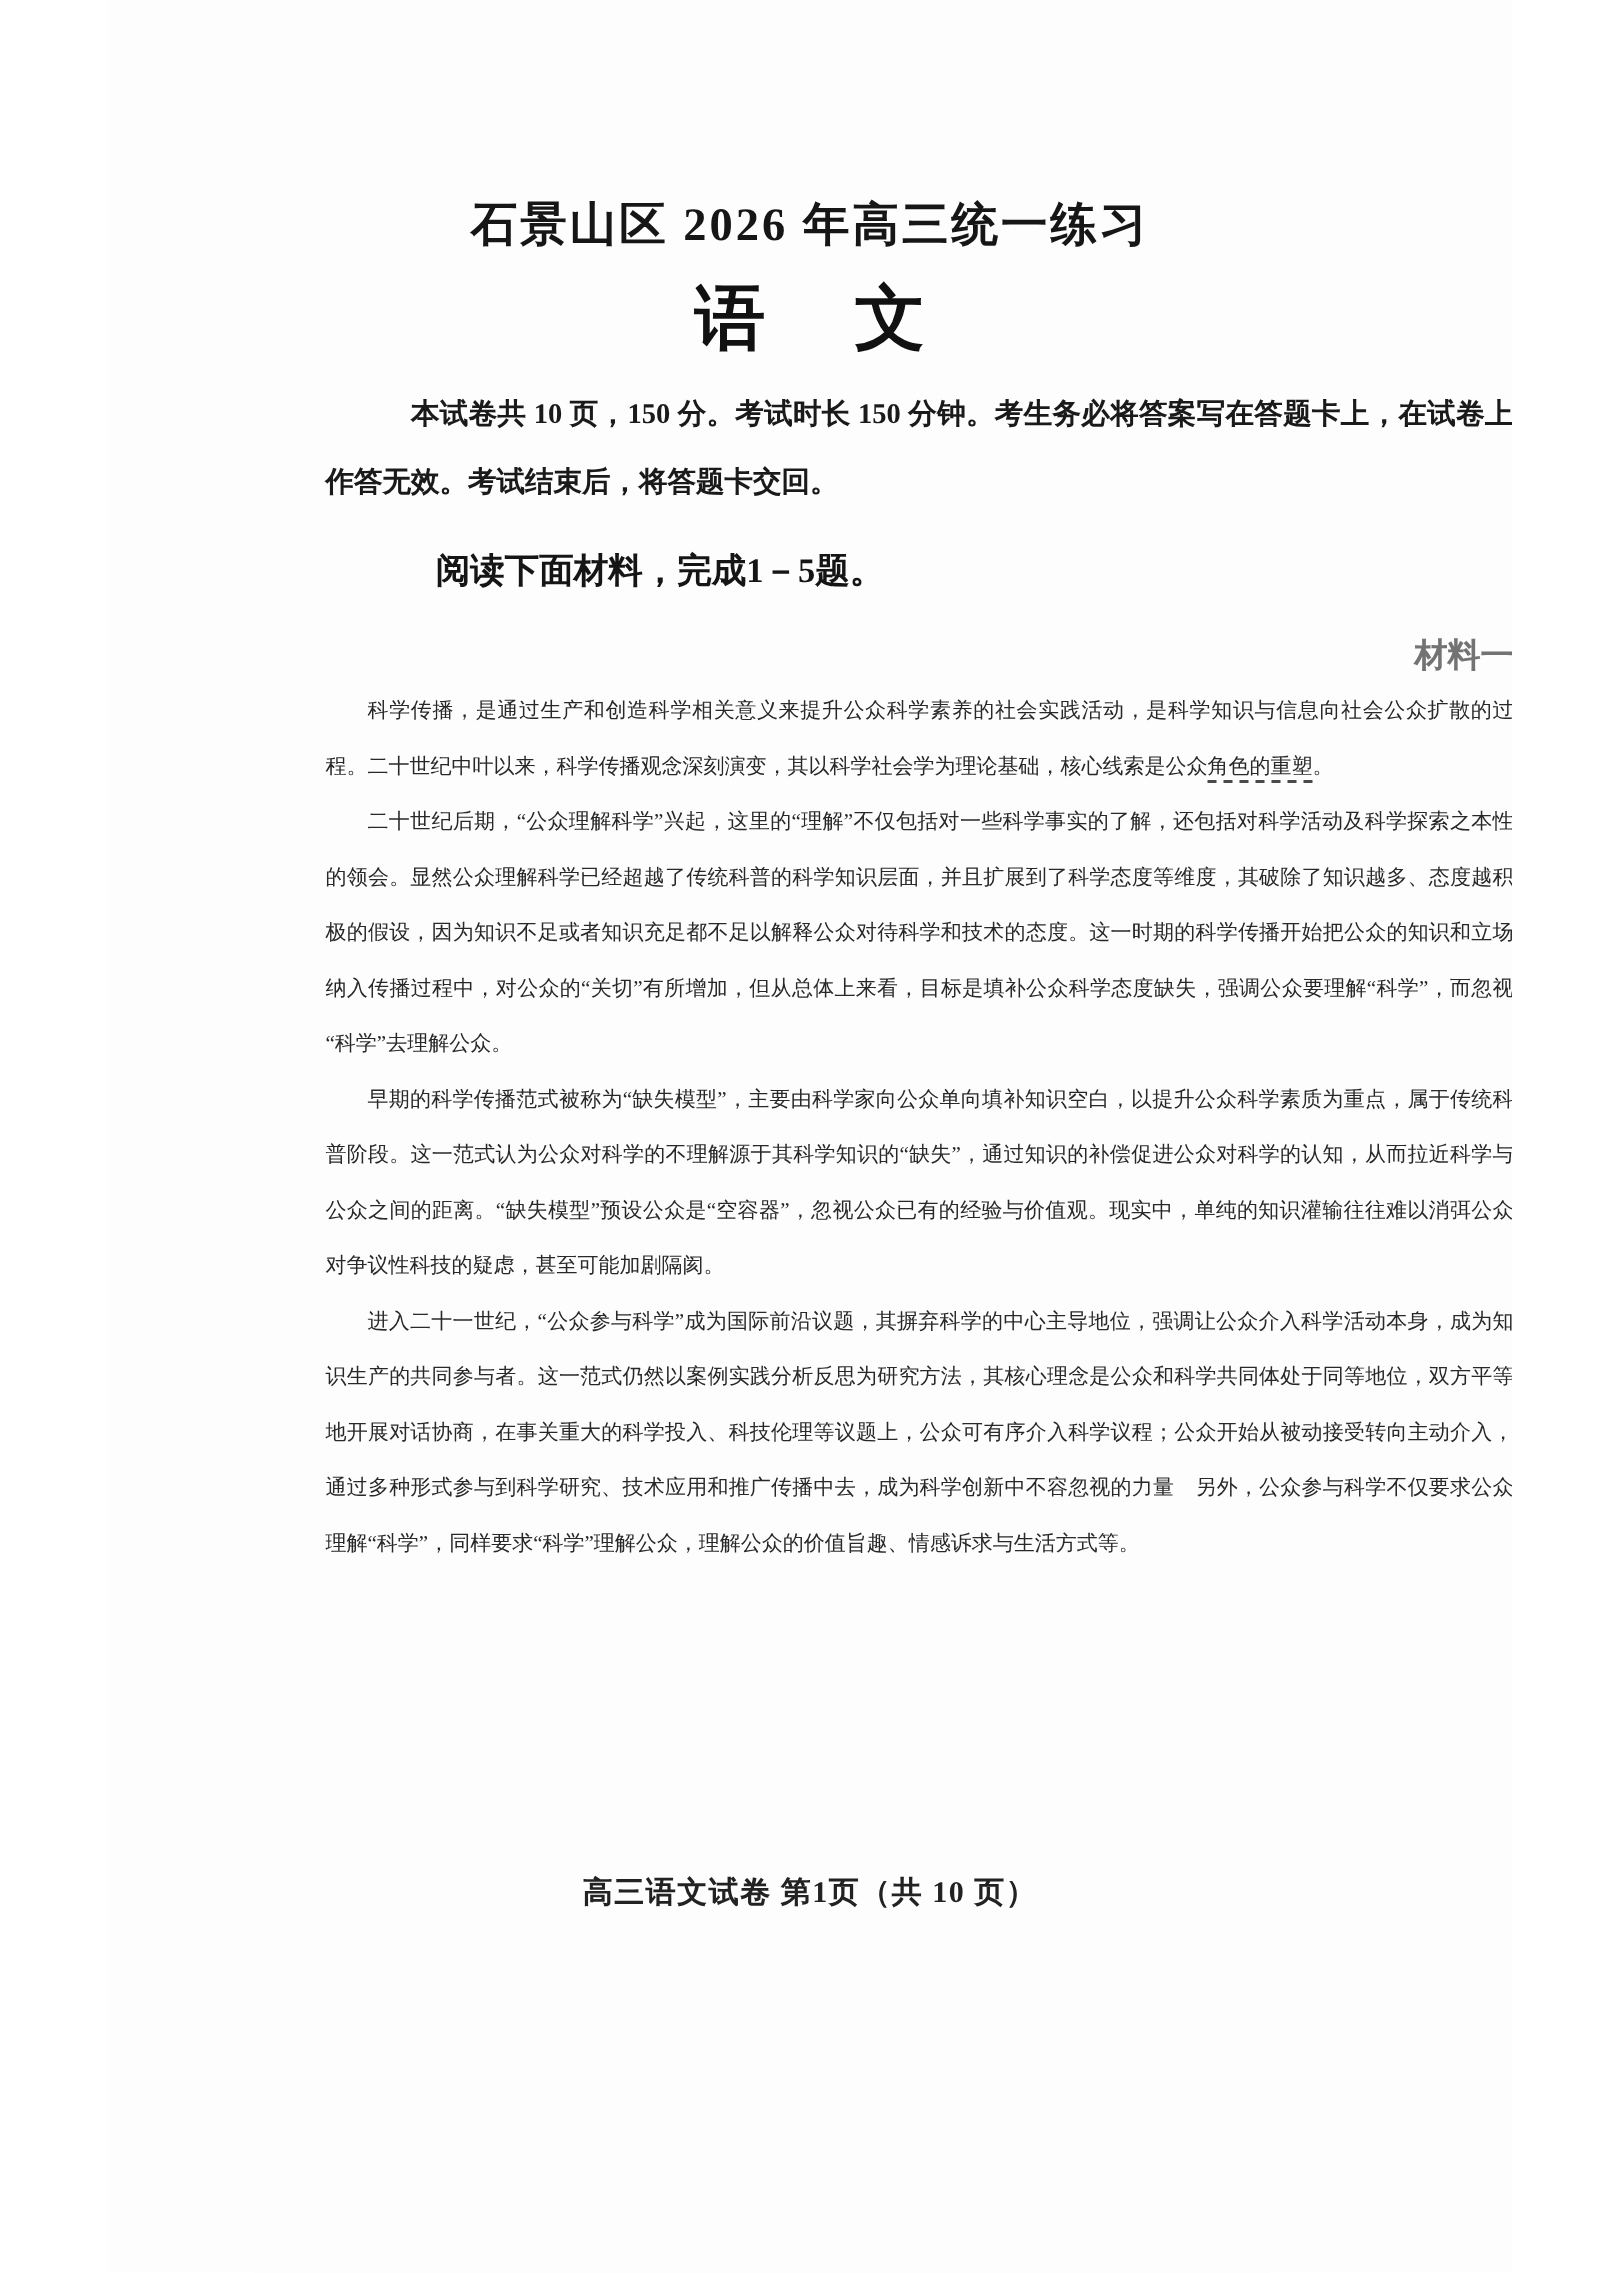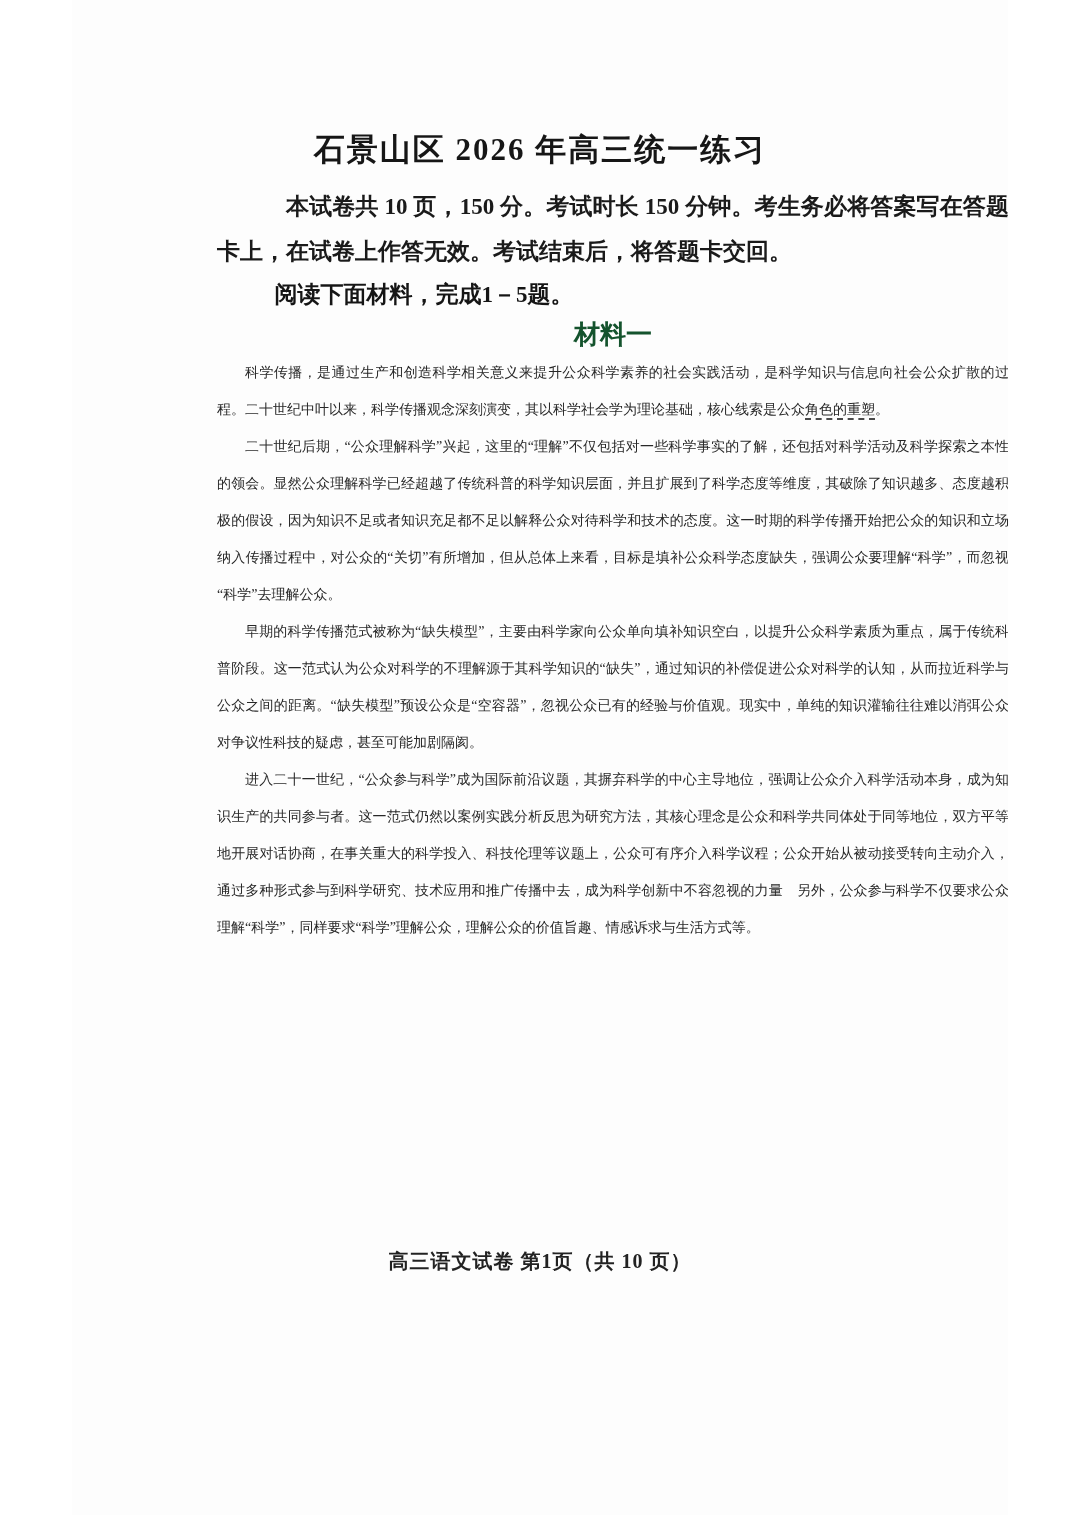--- a/index.html
+++ b/index.html
@@ -35,49 +35,49 @@
     text-indent: 24px;
     line-height: 58px;
     color: #111;
   }
   .content {
     width: 792px;
     margin-left: 145px;
   }
   .intro {
     margin: 12px 0 0 0;
-    font-size: 23px;
+    font-size: 19px;
     font-weight: 700;
     line-height: 45px;
     text-indent: 3em;
     text-align: justify;
     color: #1a1a1a;
   }
   .section-heading {
     margin: 8px 0 0 0;
     font-size: 23px;
     font-weight: 700;
     line-height: 42px;
     color: #151515;
   }
   .reading-prompt {
-    margin: 0;
+    margin: 16px;
     font-size: 23px;
     font-weight: 700;
     line-height: 42px;
     text-indent: 2.5em;
     color: #151515;
   }
   .material-title {
     margin: 0;
-    text-align: center;
-    font-size: 26px;
+    text-align: right;
+    font-size: 22px;
     font-weight: 700;
     line-height: 38px;
-    color: #14532d;
+    color: #737373;
   }
   .para {
     margin: 0;
     font-size: 14px;
     line-height: 37px;
     text-align: justify;
     text-indent: 2em;
     color: #282828;
   }
   .emphasis {
@@ -96,20 +96,21 @@
     color: #222;
   }
 </style>
 </head>
 <body>
 
 <div class="page">
 
   <div class="doc-title">石景山区 2026 年高三统一练习</div>
 
+  <div class="doc-subject">语 文</div>
 
   <div class="content">
 
     <p class="intro">本试卷共 10 页，150 分。考试时长 150 分钟。考生务必将答案写在答题卡上，在试卷上作答无效。考试结束后，将答题卡交回。</p>
 
 
     <p class="reading-prompt">阅读下面材料，完成1－5题。</p>
 
     <p class="material-title">材料一</p>
 

